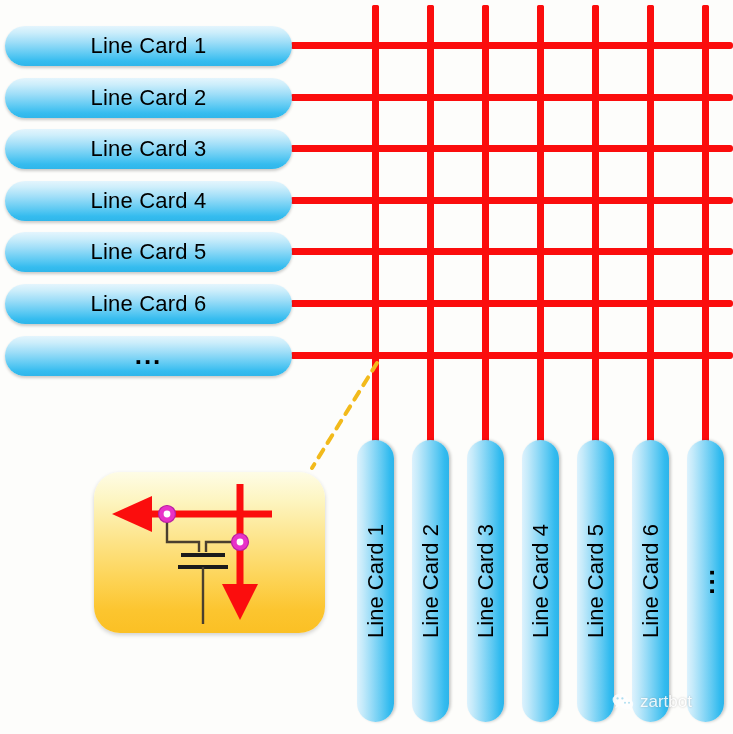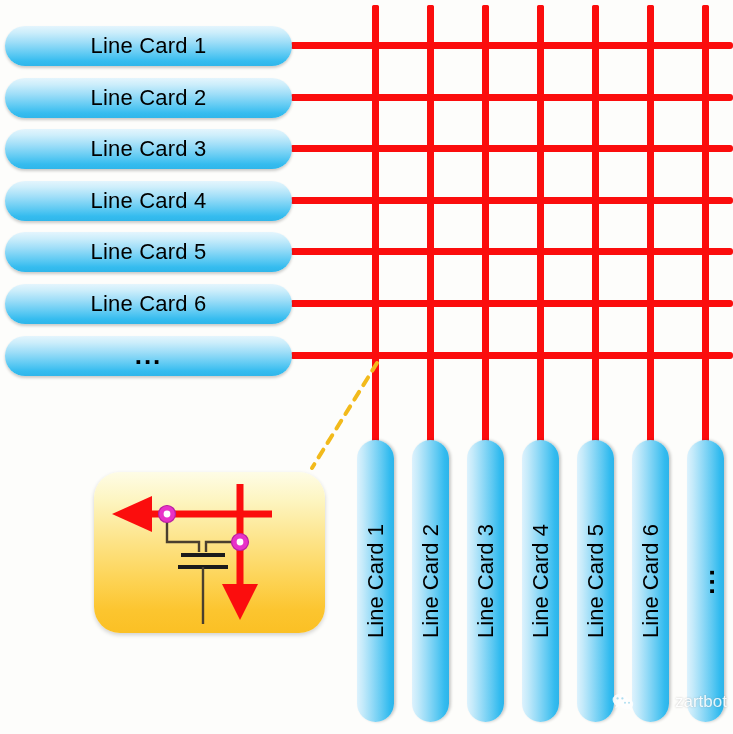--- a/index.html
+++ b/index.html
@@ -125,21 +125,20 @@
     display: flex;
     align-items: center;
     gap: 5px;
     opacity: 0.85;
   }
   #watermark .wm-text {
     font-size: 17px;
     color: #ffffff;
     font-family: "Liberation Sans", sans-serif;
     text-shadow: 0 0 2px rgba(120,120,120,0.55);
-    margin-left: 35px;
   }
 </style>
 </head>
 <body>
 
 <div id="canvas">
 
   <div id="grid-layer">
 
     <div class="stub-v" style="left:372px; top:5px;  width:7px; height:30px;"></div>

